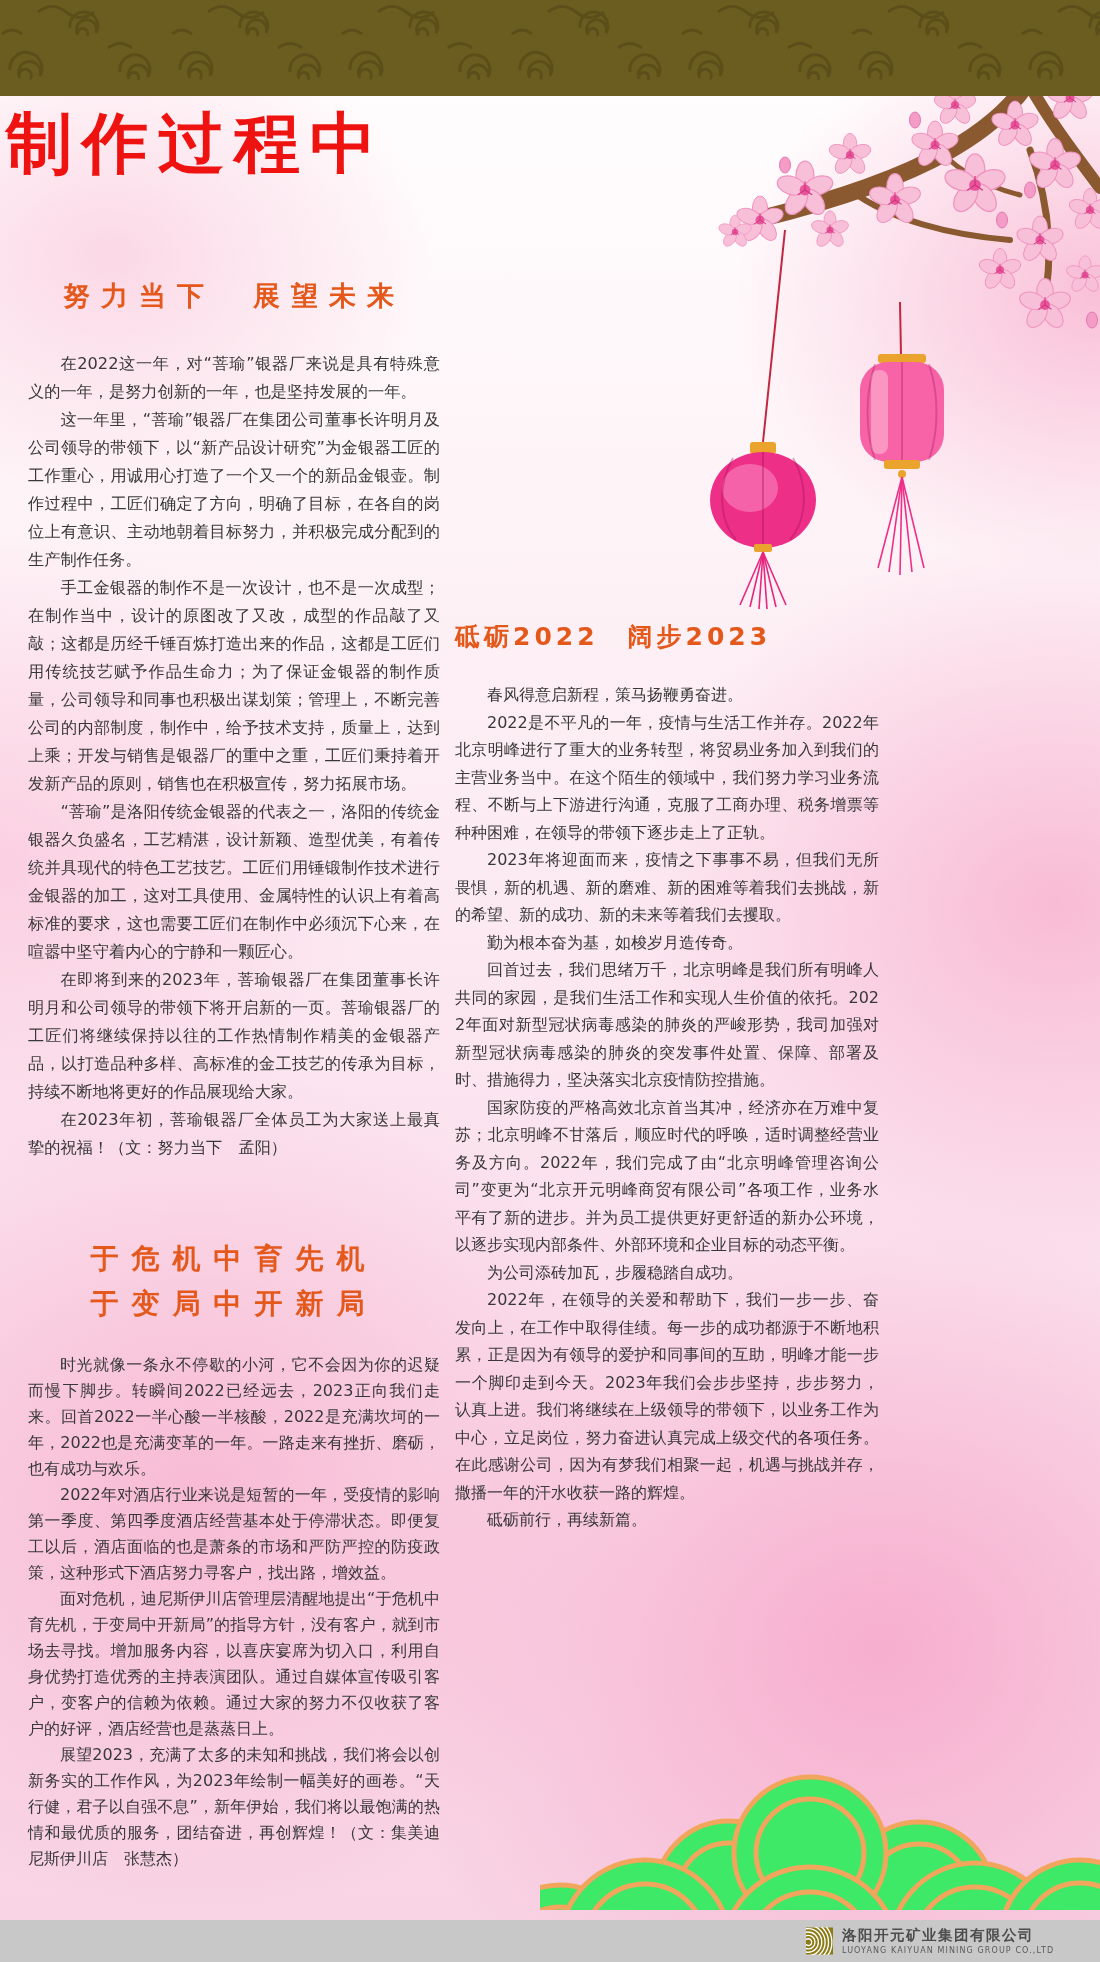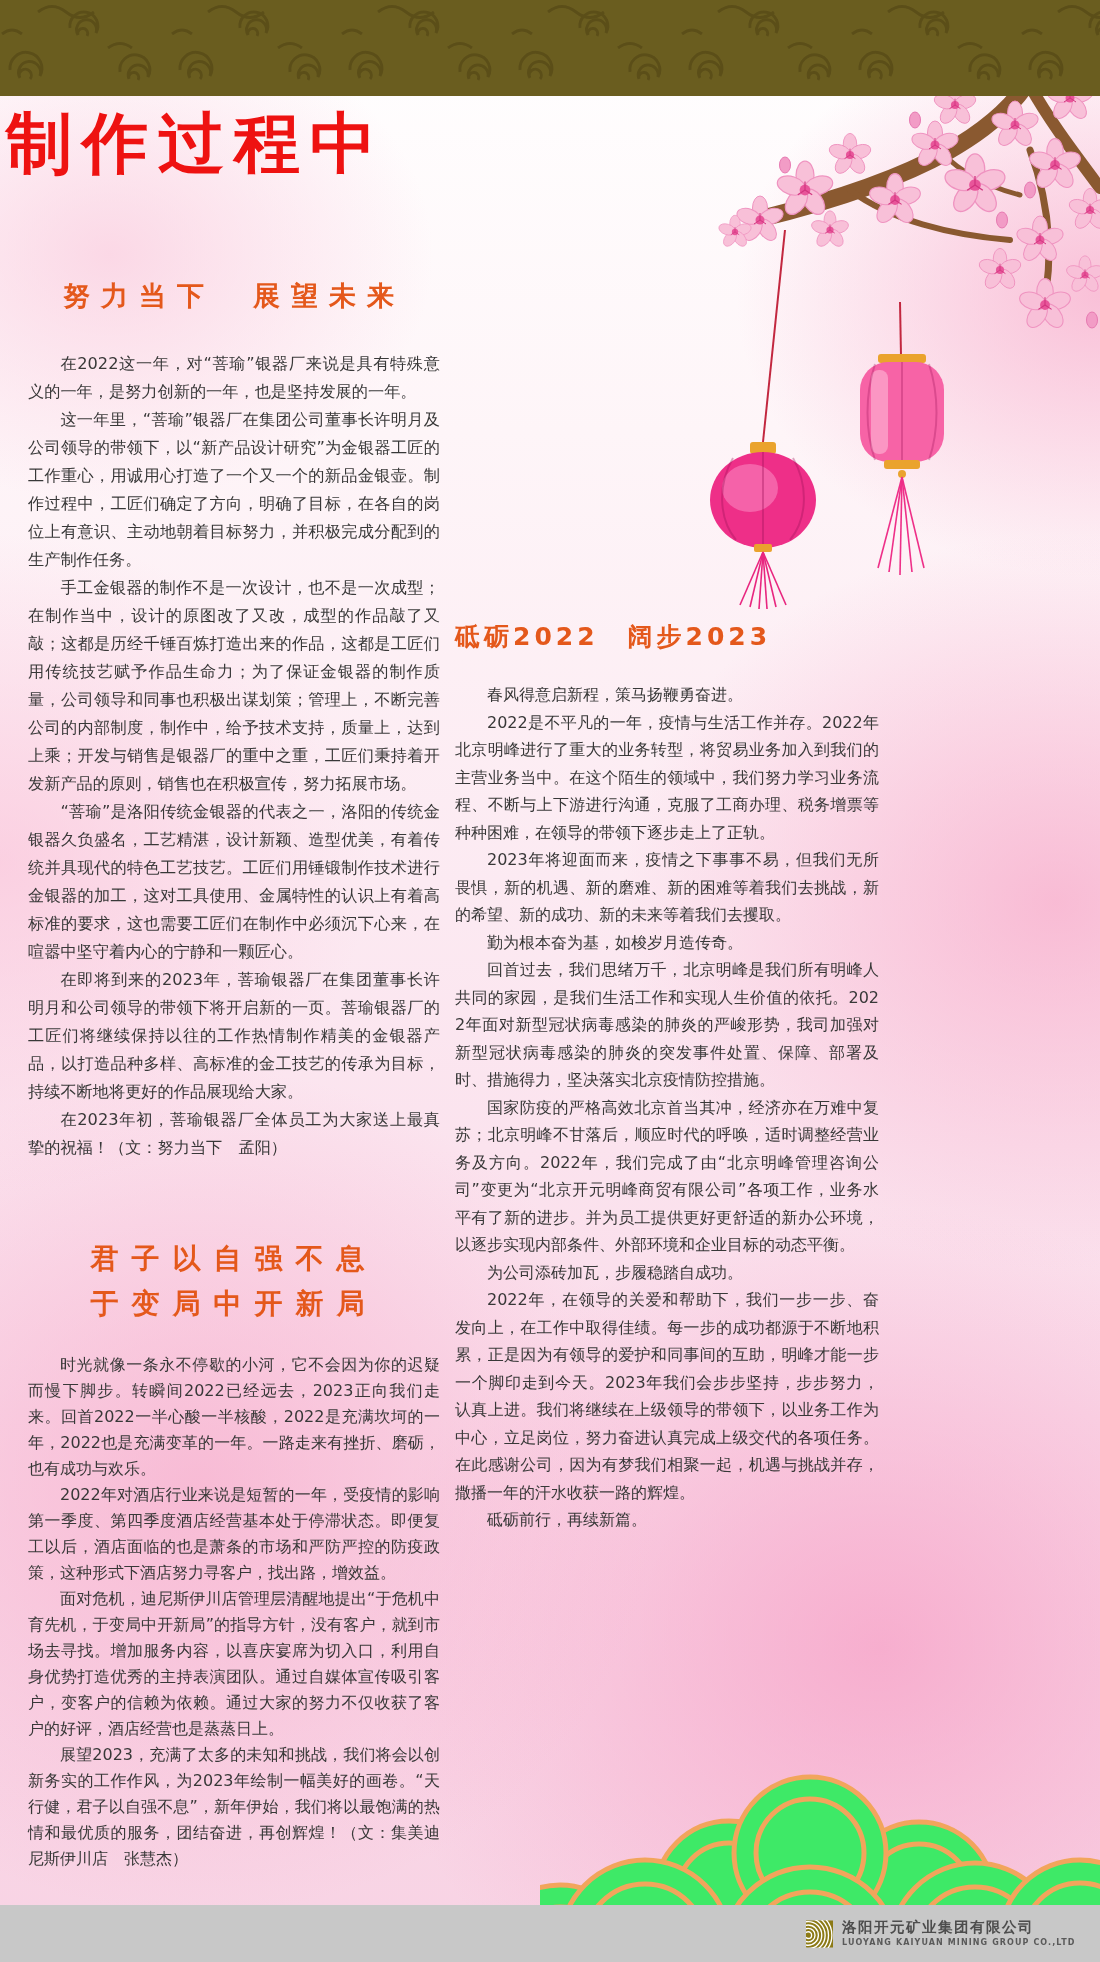--- a/index.html
+++ b/index.html
@@ -28,27 +28,27 @@
   .art1 h2{margin:0 0 36px 0;text-align:center;font-size:27px;letter-spacing:11px;color:#e4581b;font-weight:700;}
   .art2{left:455px;top:620px;width:424px;}
   .art2 p{font-size:16px;line-height:27.5px;}
   .art2 h2{margin:0 0 28px 0;text-align:left;font-size:25px;letter-spacing:4px;color:#e4581b;font-weight:800;}
   .art3{left:28px;top:1236px;width:412px;}
   .art3 p{font-size:16px;line-height:26px;}
   .art3 .h2wrap{margin:0 0 26px 0;text-align:center;color:#e4581b;font-weight:800;}
   .art3 .h2line{font-size:28px;letter-spacing:13px;line-height:45px;}
   .scallops{position:absolute;left:540px;top:1770px;z-index:2;}
   .footer{
-    position:absolute;left:0;bottom:0;width:1100px;height:57px;background:#c8c8c8;z-index:6;
+    position:absolute;left:0;bottom:0;width:1100px;height:42px;background:#c8c8c8;z-index:6;
     display:flex;align-items:center;
   }
   .footer-inner{display:flex;align-items:center;margin-left:806px;}
   .footer-text{margin-left:9px;}
   .company-cn{font-size:14.5px;font-weight:bold;color:#4d4d4d;letter-spacing:1.5px;line-height:17px;}
-  .company-en{font-size:8px;font-weight:bold;color:#5a5a5a;letter-spacing:1.1px;line-height:10px;margin-top:2px;}
+  .company-en{font-size:8px;font-weight:normal;color:#5a5a5a;letter-spacing:1.1px;line-height:10px;margin-top:2px;}
 </style>
 </head>
 <body>
 
 <div class="page">
 
   <div class="top-band">
     <svg width="1100" height="96" viewBox="0 0 1100 96">
       <defs>
         <pattern id="cld" width="170" height="96" patternUnits="userSpaceOnUse">
@@ -186,21 +186,21 @@
     <p>勤为根本奋为基，如梭岁月造传奇。</p>
     <p>回首过去，我们思绪万千，北京明峰是我们所有明峰人共同的家园，是我们生活工作和实现人生价值的依托。2022年面对新型冠状病毒感染的肺炎的严峻形势，我司加强对新型冠状病毒感染的肺炎的突发事件处置、保障、部署及时、措施得力，坚决落实北京疫情防控措施。</p>
     <p>国家防疫的严格高效北京首当其冲，经济亦在万难中复苏；北京明峰不甘落后，顺应时代的呼唤，适时调整经营业务及方向。2022年，我们完成了由“北京明峰管理咨询公司”变更为“北京开元明峰商贸有限公司”各项工作，业务水平有了新的进步。并为员工提供更好更舒适的新办公环境，以逐步实现内部条件、外部环境和企业目标的动态平衡。</p>
     <p>为公司添砖加瓦，步履稳踏自成功。</p>
     <p>2022年，在领导的关爱和帮助下，我们一步一步、奋发向上，在工作中取得佳绩。每一步的成功都源于不断地积累，正是因为有领导的爱护和同事间的互助，明峰才能一步一个脚印走到今天。2023年我们会步步坚持，步步努力，认真上进。我们将继续在上级领导的带领下，以业务工作为中心，立足岗位，努力奋进认真完成上级交代的各项任务。在此感谢公司，因为有梦我们相聚一起，机遇与挑战并存，撒播一年的汗水收获一路的辉煌。</p>
     <p>砥砺前行，再续新篇。</p>
   </section>
 
   <section class="article art3">
     <div class="h2wrap">
-      <div class="h2line">君子以自强不息</div>
+      <div class="h2line">于危机中育先机</div>
       <div class="h2line">于变局中开新局</div>
     </div>
     <p>时光就像一条永不停歇的小河，它不会因为你的迟疑而慢下脚步。转瞬间2022已经远去，2023正向我们走来。回首2022一半心酸一半核酸，2022是充满坎坷的一年，2022也是充满变革的一年。一路走来有挫折、磨砺，也有成功与欢乐。</p>
     <p>2022年对酒店行业来说是短暂的一年，受疫情的影响第一季度、第四季度酒店经营基本处于停滞状态。即便复工以后，酒店面临的也是萧条的市场和严防严控的防疫政策，这种形式下酒店努力寻客户，找出路，增效益。</p>
     <p>面对危机，迪尼斯伊川店管理层清醒地提出“于危机中育先机，于变局中开新局”的指导方针，没有客户，就到市场去寻找。增加服务内容，以喜庆宴席为切入口，利用自身优势打造优秀的主持表演团队。通过自媒体宣传吸引客户，变客户的信赖为依赖。通过大家的努力不仅收获了客户的好评，酒店经营也是蒸蒸日上。</p>
     <p>展望2023，充满了太多的未知和挑战，我们将会以创新务实的工作作风，为2023年绘制一幅美好的画卷。“天行健，君子以自强不息”，新年伊始，我们将以最饱满的热情和最优质的服务，团结奋进，再创辉煌！（文：集美迪尼斯伊川店　张慧杰）</p>
   </section>
 
   <svg class="scallops" width="560" height="140" viewBox="0 0 560 140">
     <g>

